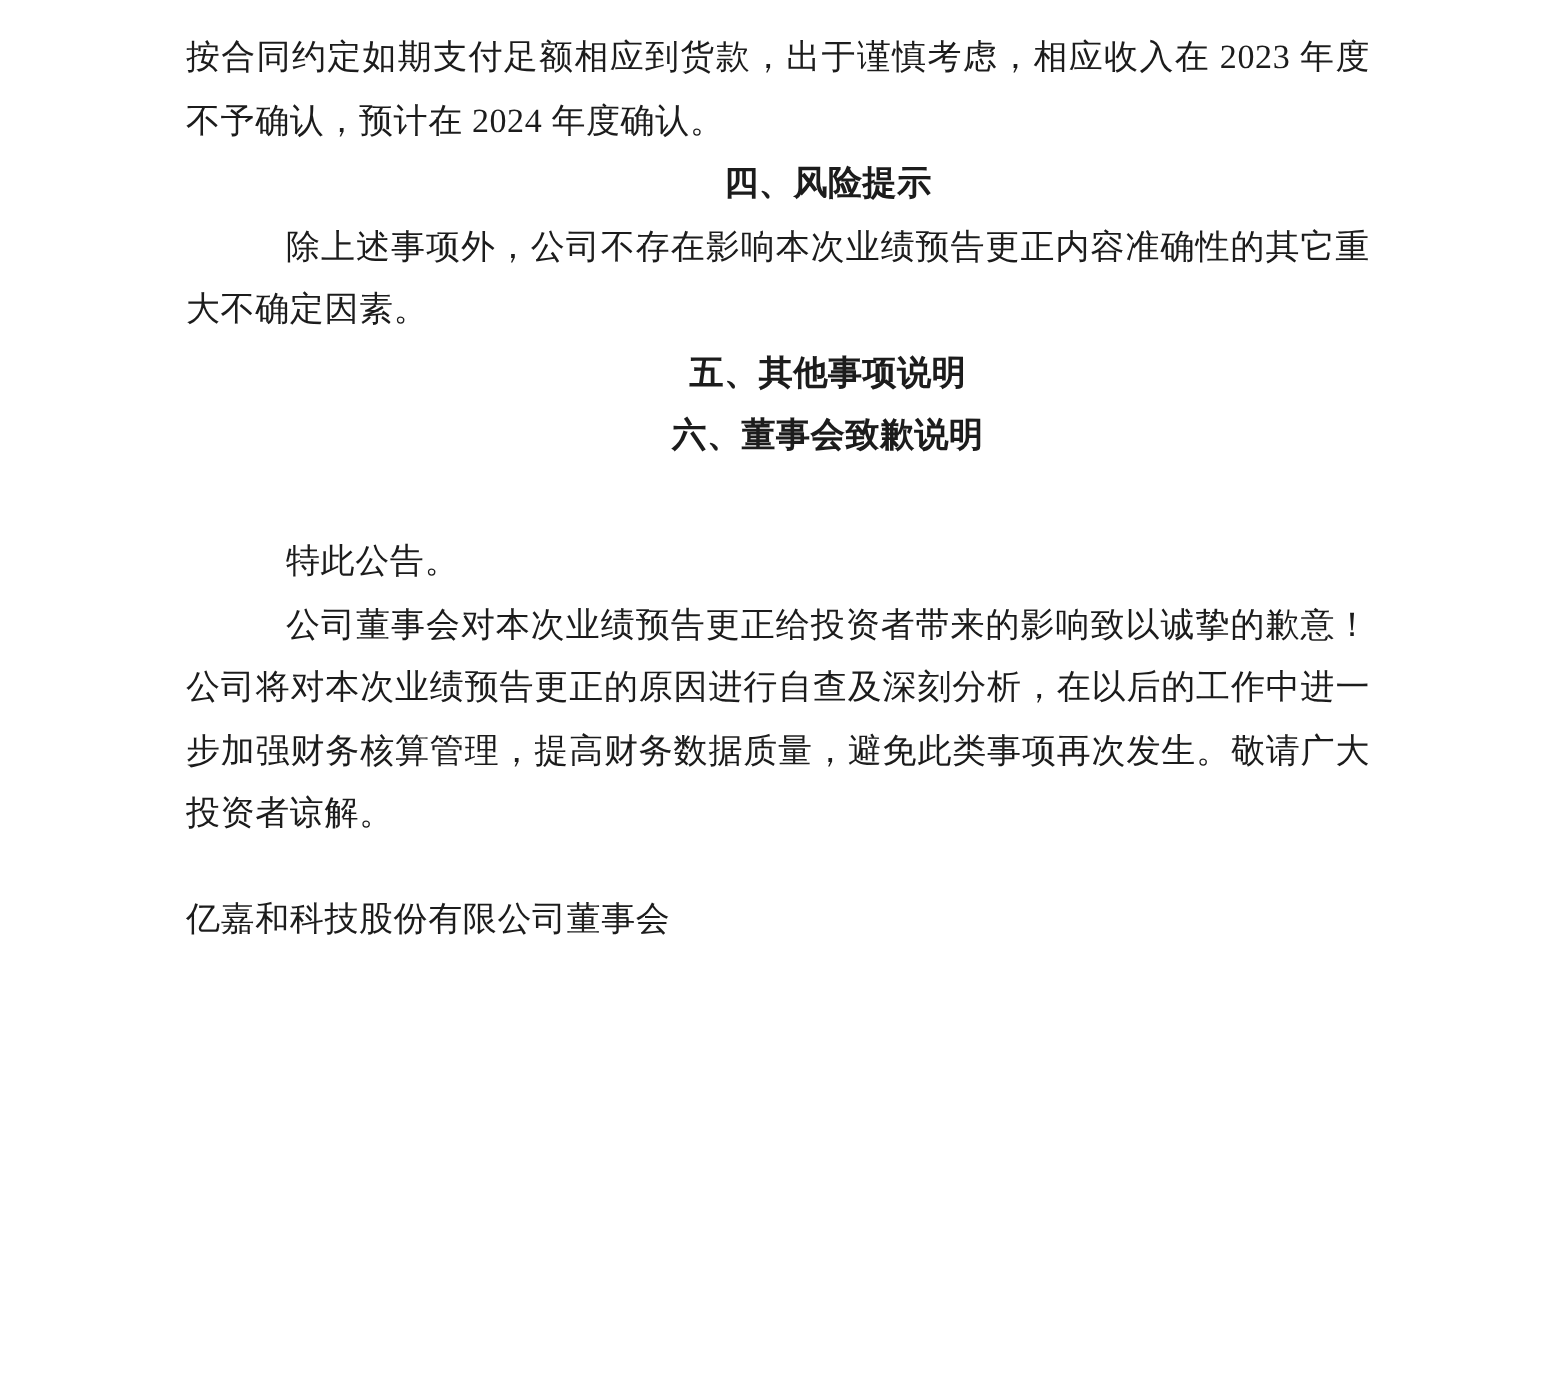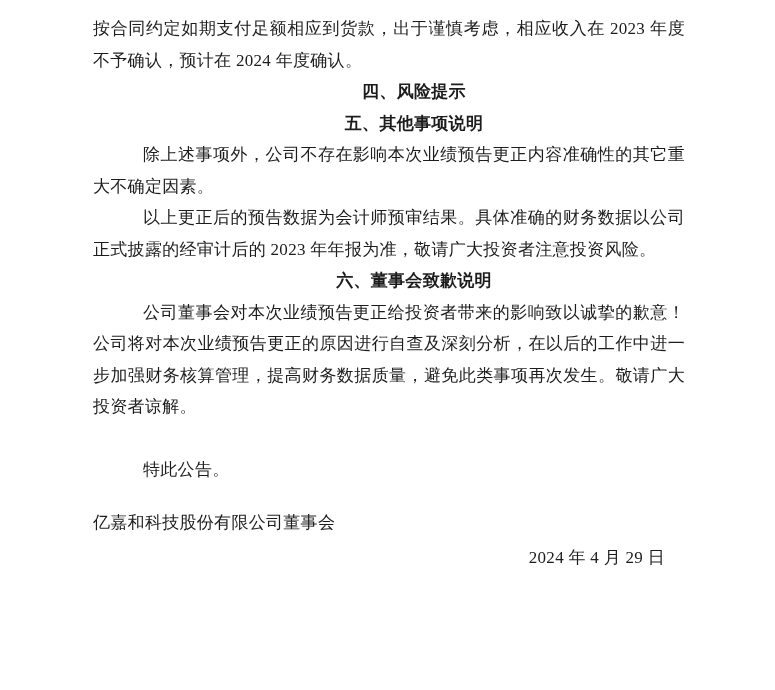--- a/index.html
+++ b/index.html
@@ -58,30 +58,28 @@
 <body>
 
 <div class="page">
   <div class="content">
 
     <p class="para">按合同约定如期支付足额相应到货款，出于谨慎考虑，相应收入在 2023 年度不予确认，预计在 2024 年度确认。</p>
 
 
     <p class="para heading">四、风险提示</p>
 
+    <p class="para indent">除上述事项外，公司不存在影响本次业绩预告更正内容准确性的其它重大不确定因素。</p>
+
     <p class="para heading">五、其他事项说明</p>
 
-    <p class="para indent">除上述事项外，公司不存在影响本次业绩预告更正内容准确性的其它重大不确定因素。</p>
-
-    <p class="para indent">以上更正后的预告数据为会计师预审结果。具体准确的财务数据以公司正式披露的经审计后的 2023 年年报为准，敬请广大投资者注意投资风险。</p>
 
     <p class="para heading">六、董事会致歉说明</p>
 
+    <p class="para indent closing">特此公告。</p>
+
     <p class="para indent">公司董事会对本次业绩预告更正给投资者带来的影响致以诚挚的歉意！公司将对本次业绩预告更正的原因进行自查及深刻分析，在以后的工作中进一步加强财务核算管理，提高财务数据质量，避免此类事项再次发生。敬请广大投资者谅解。</p>
-
-    <p class="para indent closing">特此公告。</p>
 
     <p class="para sig">亿嘉和科技股份有限公司董事会</p>
 
-    <p class="para date-line">2024 年 4 月 29 日</p>
 
   </div>
 </div>
 
 </body></html>

